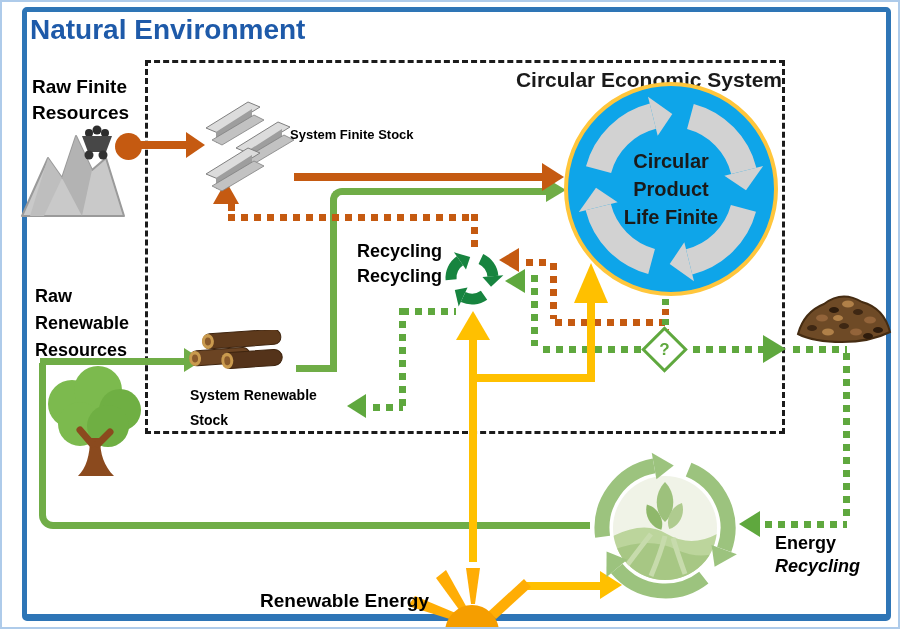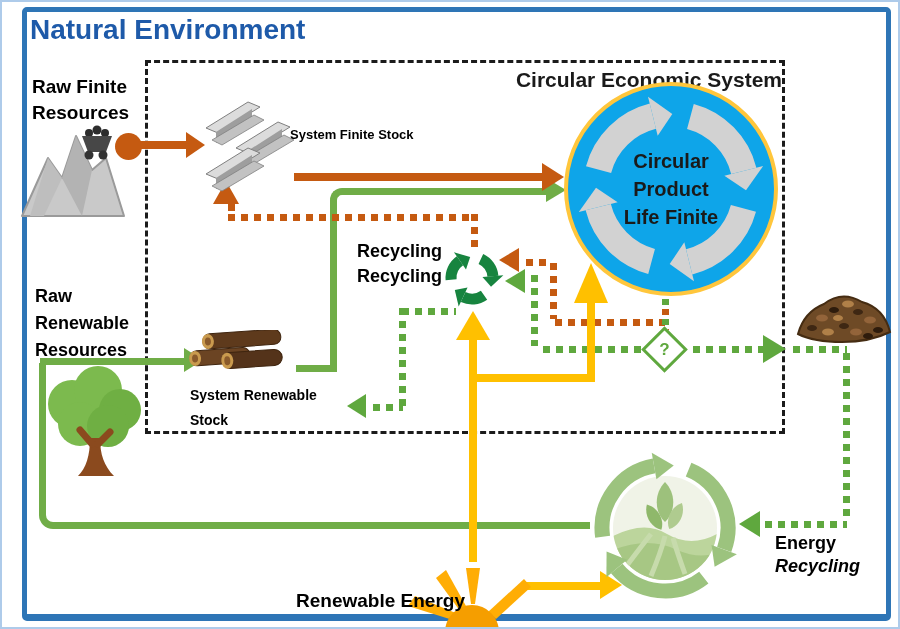--- a/index.html
+++ b/index.html
@@ -236,17 +236,17 @@
     <span>Resources</span>
   </div>
   <div class="lbl" style="left:188px;top:381px;font-size:14px;line-height:25px;">
     <span>System Renewable</span>
     <span>Stock</span>
   </div>
   <div class="lbl" style="left:773px;top:530px;font-size:18px;line-height:23px;">
     <span>Energy</span>
     <span style="font-style:italic;">Recycling</span>
   </div>
-  <div class="lbl" style="left:258px;top:588px;font-size:19px;margin-left:36px;">
+  <div class="lbl" style="left:258px;top:588px;font-size:19px;">
       <span>Renewable Energy</span>
     </div>
 
 </div>
 
 </body></html>

